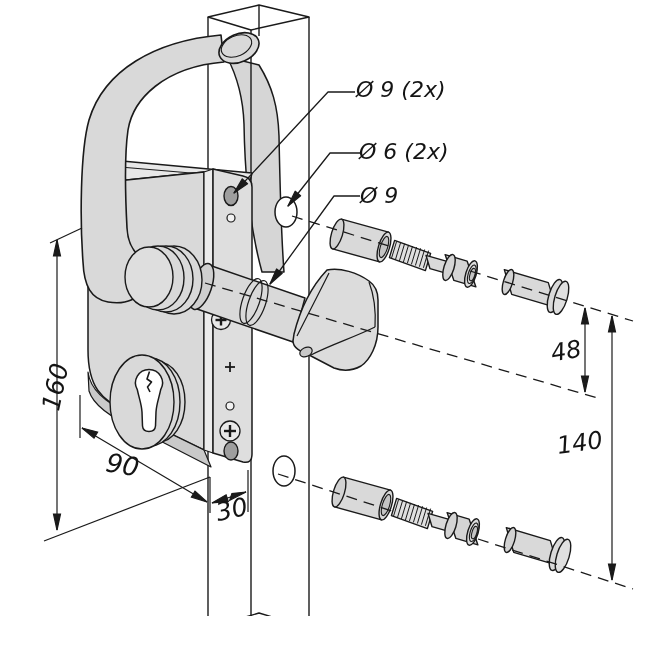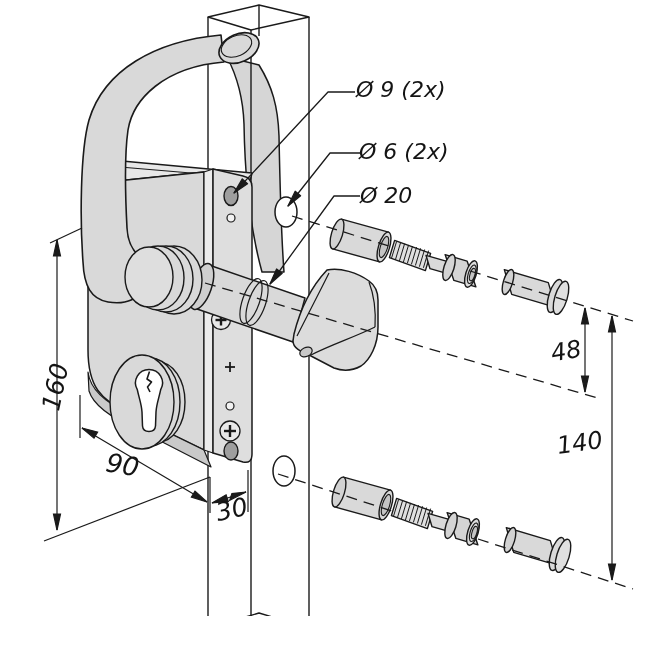--- a/index.html
+++ b/index.html
@@ -237,20 +237,20 @@
     </g>
     <g>
       <path d="M360,196 L334,196 L270,284" fill="none"></path>
       <polygon points="270,284 276.6,269 282.2,273.2"></polygon>
     </g>
   </g>
 </svg>
 
   <div class="lbl callout" id="lblD9">Ø 9 (2x)</div>
   <div class="lbl callout" id="lblD15">Ø 6 (2x)</div>
-  <div class="lbl callout" id="lblD10">Ø 20</div>
+  <div class="lbl callout" id="lblD10">Ø 9</div>
 
   <div class="lbl dim" id="dim160">160</div>
   <div class="lbl dim" id="dim90">90</div>
   <div class="lbl dim" id="dim30">30</div>
   <div class="lbl dim" id="dim48">48</div>
   <div class="lbl dim" id="dim140">140</div>
 </div>
 
 </body></html>

